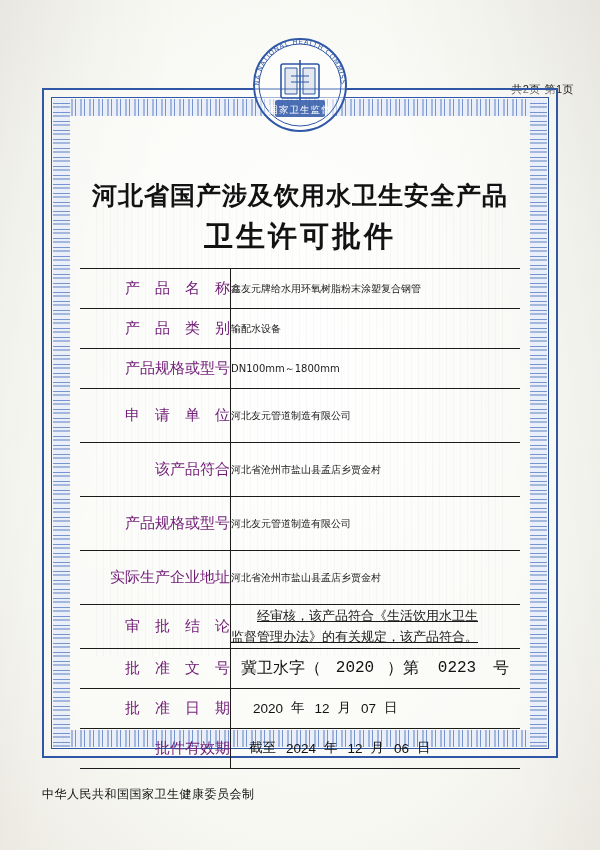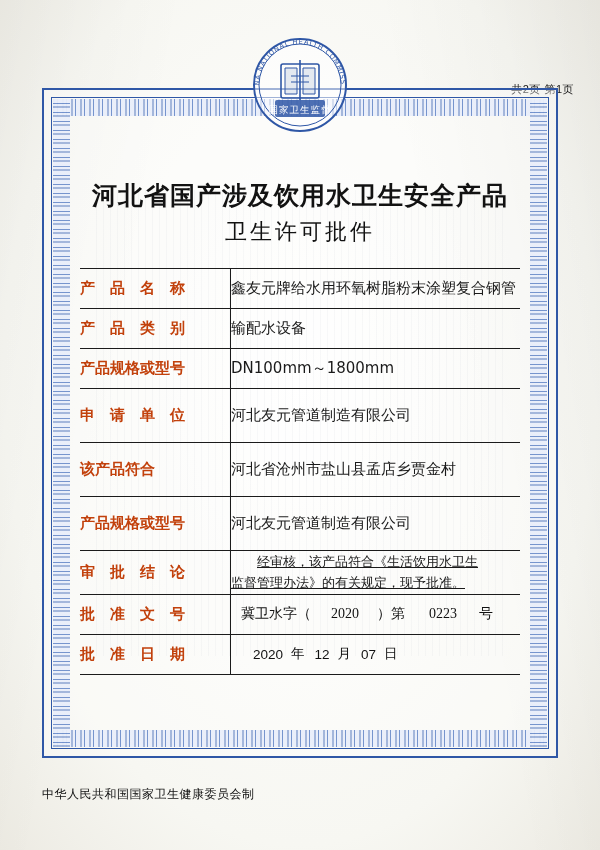--- a/index.html
+++ b/index.html
@@ -124,22 +124,22 @@
   .title-line1 {
     font-family: "DejaVu Sans", "Liberation Sans", sans-serif;
     font-size: 25px;
     font-weight: 700;
     letter-spacing: 1px;
     color: #121212;
     line-height: 1.25;
   }
   .title-line2 {
     font-family: "DejaVu Sans", "Liberation Sans", sans-serif;
-    font-size: 22px;
-    font-weight: 400;
+    font-size: 29px;
+    font-weight: 700;
     letter-spacing: 3px;
     color: #121212;
     margin-top: 8px;
     line-height: 1.2;
   }
 
   
   .table {
     position: absolute;
     left: 6px;
@@ -154,53 +154,53 @@
     padding: 0;
     vertical-align: middle;
   }
   .table tr:last-child td {
     border-bottom: 1px solid #1b1b1b;
   }
   .lbl {
     width: 150px;
     font-family: "DejaVu Sans", "Liberation Sans", sans-serif;
     font-size: 15px;
-    font-weight: 700;
-    color: #c2410c;
-    text-align: left;
+    font-weight: 400;
+    color: #701a75;
+    text-align: right;
     letter-spacing: 0px;
     white-space: nowrap;
     padding: 0 4px;
     border-right: 1px solid #1b1b1b;
   }
   .val {
     font-family: "DejaVu Sans", "Liberation Sans", sans-serif;
-    font-size: 15px;
+    font-size: 10px;
     color: #1a1a1a;
     padding: 9px 6px 9px 10px;
     line-height: 1.5;
   }
   .row-h { height: 40px; }
   .row-h-tall { height: 54px; }
 
   .concl {
     font-size: 13px;
     line-height: 1.65;
     padding: 8px 10px 10px 14px;
     text-indent: 26px;
     text-decoration: underline;
   }
   .concl .l2 { text-indent: 0; }
 
   
   .inline-row {
     display: flex;
     align-items: center;
-    font-family: Liberation Serif, serif;
-    font-size: 14px;
+    font-family: Liberation Mono, monospace;
+    font-size: 16px;
     padding: 0 6px 0 10px;
     white-space: nowrap;
   }
   .inline-row .seg { margin-right: 2px; }
   .blank {
     display: inline-block;
     text-align: center;
     min-width: 52px;
     padding: 0 6px;
   }
@@ -300,26 +300,30 @@
             <td class="val">河北友元管道制造有限公司</td>
           </tr>
           <tr class="row-h-tall">
             <td class="lbl">该产品符合</td>
             <td class="val">河北省沧州市盐山县孟店乡贾金村</td>
           </tr>
           <tr class="row-h-tall">
             <td class="lbl">产品规格或型号</td>
             <td class="val">河北友元管道制造有限公司</td>
           </tr>
+          <tr class="row-h-tall">
+            <td class="lbl">实际生产企业地址</td>
+            <td class="val">河北省沧州市盐山县孟店乡贾金村</td>
+          </tr>
 
           <tr>
             <td class="lbl">审　批　结　论</td>
             <td class="val concl">
               <div>经审核，该产品符合《生活饮用水卫生</div>
-              <div class="l2">监督管理办法》的有关规定，现予批准。</div>
+              <div class="l2">监督管理办法》的有关规定，该产品符合。</div>
             </td>
           </tr>
 
           <tr class="row-h">
             <td class="lbl">批　准　文　号</td>
             <td>
               <div class="inline-row">
                 <span class="seg">冀卫水字（</span>
                 <span class="blank">2020</span>
                 <span class="seg">）第</span>
@@ -336,20 +340,34 @@
                 <span class="num">2020</span>
                 <span class="unit">年</span>
                 <span class="num">12</span>
                 <span class="unit">月</span>
                 <span class="num">07</span>
                 <span class="unit">日</span>
               </div>
             </td>
           </tr>
 
+          <tr class="row-h">
+            <td class="lbl">批件有效期</td>
+            <td>
+              <div class="date-row">
+                <span class="unit">截至</span>
+                <span class="num">2024</span>
+                <span class="unit">年</span>
+                <span class="num">12</span>
+                <span class="unit">月</span>
+                <span class="num">06</span>
+                <span class="unit">日</span>
+              </div>
+            </td>
+          </tr>
         </tbody>
       </table>
 
     </div>
   </div>
 
   <div class="footer">中华人民共和国国家卫生健康委员会制</div>
 </div>
 
 </body></html>

